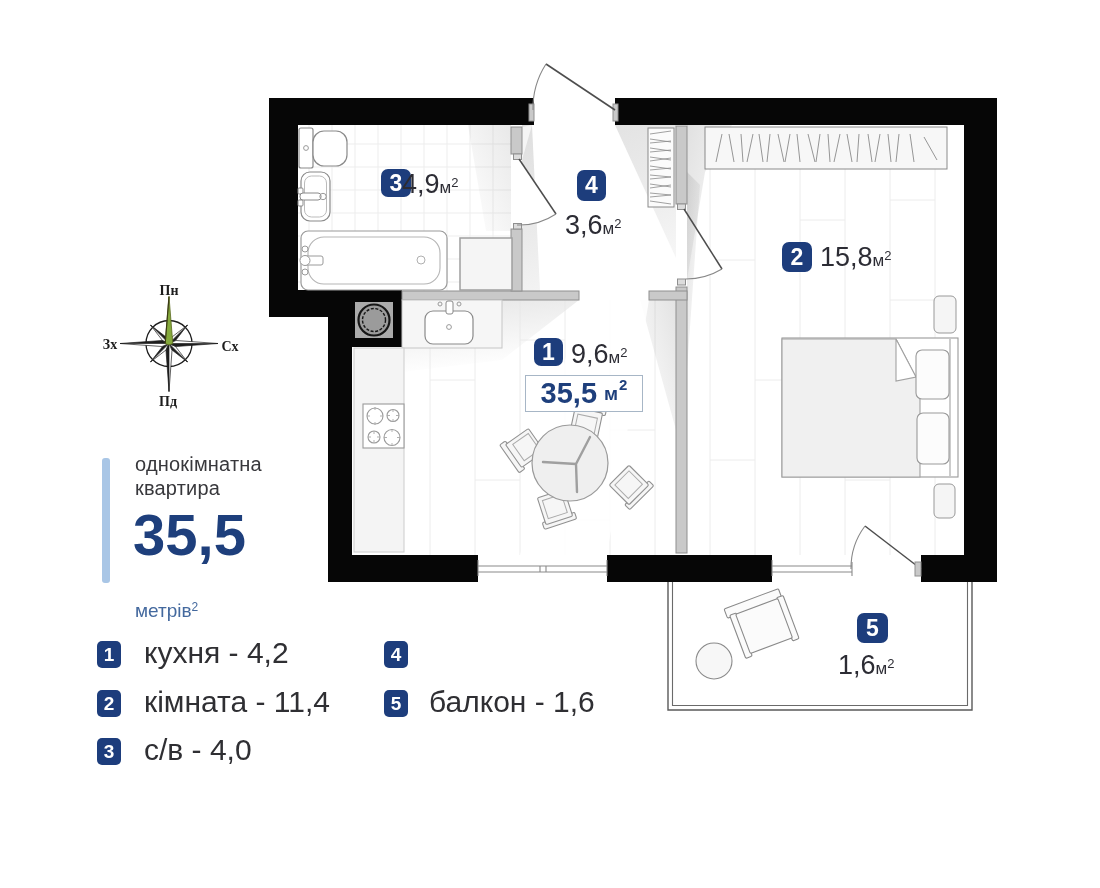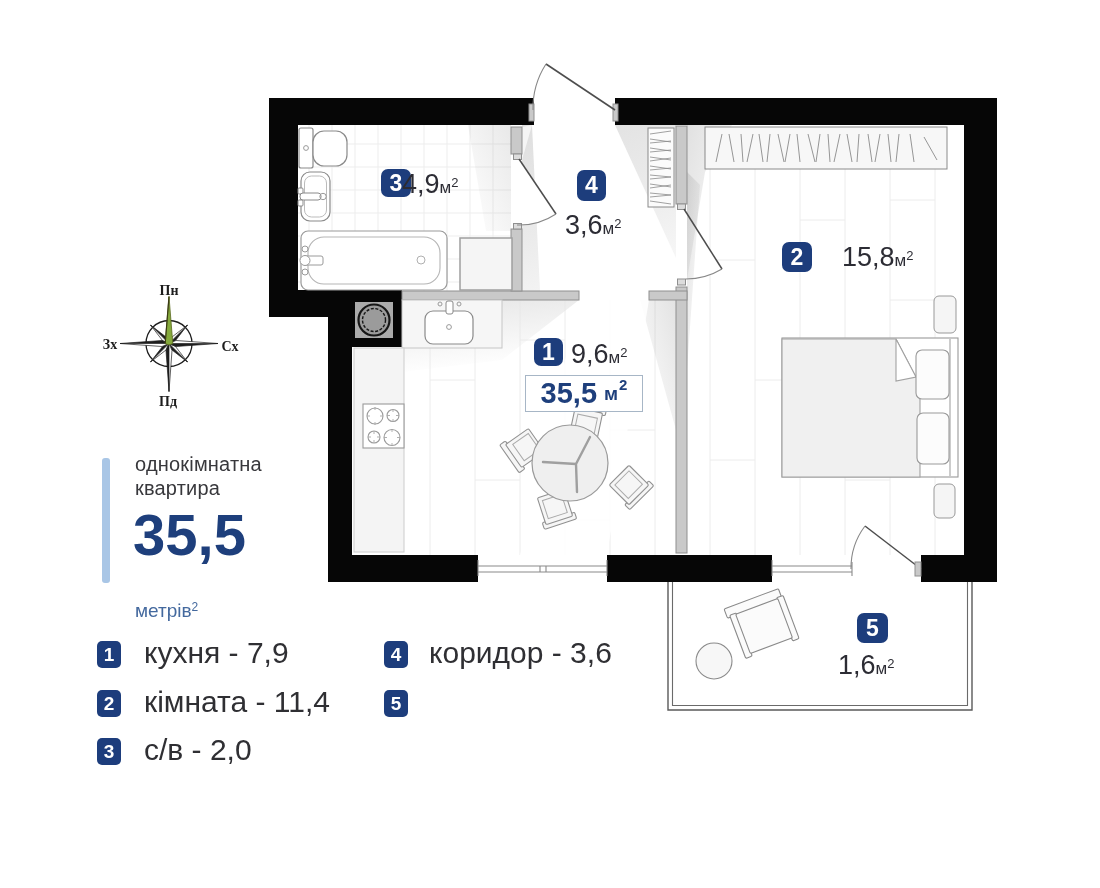--- a/index.html
+++ b/index.html
@@ -306,47 +306,47 @@
 <div class="abs" style="left:102px;top:458px;width:8px;height:125px;background:#a9c6e6;border-radius:3px;"></div>
 
 <div class="abs" style="left:135px;top:453px;font-size:20px;line-height:23.5px;letter-spacing:0.2px;color:#38383c;">однокімнатна<br>квартира</div>
 
 <div class="abs" style="left:133px;top:501px;font-size:58px;font-weight:bold;color:#1e3f7c;">35,5</div>
 
 <div class="abs" style="left:135px;top:564px;font-size:19px;color:#44699e;margin-top:36px;">метрів<span style="font-size:12px;vertical-align:6px;">2</span></div>
 
 <div class="badge" style="left:97px;top:641px;width:24px;height:27px;font-size:19px;border-radius:5px;">1</div>
 
-<div class="abs" style="left:144px;top:636px;font-size:30px;color:#2f2f33;">кухня - 7,9</div>
+<div class="abs" style="left:144px;top:636px;font-size:30px;color:#2f2f33;">кухня - 4,2</div>
 
 <div class="badge" style="left:97px;top:690px;width:24px;height:27px;font-size:19px;border-radius:5px;">2</div>
 
 <div class="abs" style="left:144px;top:685px;font-size:30px;color:#2f2f33;">кімната - 11,4</div>
 
 <div class="badge" style="left:97px;top:738px;width:24px;height:27px;font-size:19px;border-radius:5px;">3</div>
 
-<div class="abs" style="left:144px;top:733px;font-size:30px;color:#2f2f33;">с/в - 2,0</div>
+<div class="abs" style="left:144px;top:733px;font-size:30px;color:#2f2f33;">с/в - 4,0</div>
 
 <div class="badge" style="left:384px;top:641px;width:24px;height:27px;font-size:19px;border-radius:5px;">4</div>
 
-<div class="abs" style="left:429px;top:636px;font-size:30px;color:#2f2f33;">коридор - 3,6</div>
 
 <div class="badge" style="left:384px;top:690px;width:24px;height:27px;font-size:19px;border-radius:5px;">5</div>
 
+<div class="abs" style="left:429px;top:685px;font-size:30px;color:#2f2f33;">балкон - 1,6</div>
 
 <div class="badge" style="left:381px;top:169px;width:30px;height:28px;font-size:23px;">3</div>
 <div class="areatxt" style="left:402px;top:169px;font-size:27px;">4,9<span class="m">м</span><span class="sup">2</span></div>
 
 <div class="badge" style="left:577px;top:170px;width:29px;height:31px;font-size:23px;">4</div>
 <div class="areatxt" style="left:565px;top:210px;font-size:27px;">3,6<span class="m">м</span><span class="sup">2</span></div>
 
 <div class="badge" style="left:534px;top:338px;width:29px;height:28px;font-size:23px;">1</div>
 <div class="areatxt" style="left:571px;top:339px;font-size:27px;">9,6<span class="m">м</span><span class="sup">2</span></div>
 
 <div class="abs" style="left:525px;top:375px;width:116px;height:35px;background:#ffffff;border:1.5px solid #a7b6c6;display:flex;align-items:center;justify-content:center;font-weight:bold;color:#1e3f7c;font-size:29px;">35,5<span style="font-size:19px;margin-left:7px;">м</span><span style="font-size:15px;position:relative;top:-9px;margin-left:1px;">2</span></div>
 
 <div class="badge" style="left:782px;top:242px;width:30px;height:30px;font-size:23px;">2</div>
-<div class="areatxt" style="left:820px;top:242px;font-size:27px;margin-left:22px;">15,8<span class="m">м</span><span class="sup">2</span></div>
+<div class="areatxt" style="left:820px;top:242px;font-size:27px;">15,8<span class="m">м</span><span class="sup">2</span></div>
 
 <div class="badge" style="left:857px;top:613px;width:31px;height:30px;font-size:23px;">5</div>
 <div class="areatxt" style="left:838px;top:650px;font-size:27px;">1,6<span class="m">м</span><span class="sup">2</span></div>
 
 </div>
 
 </body></html>

